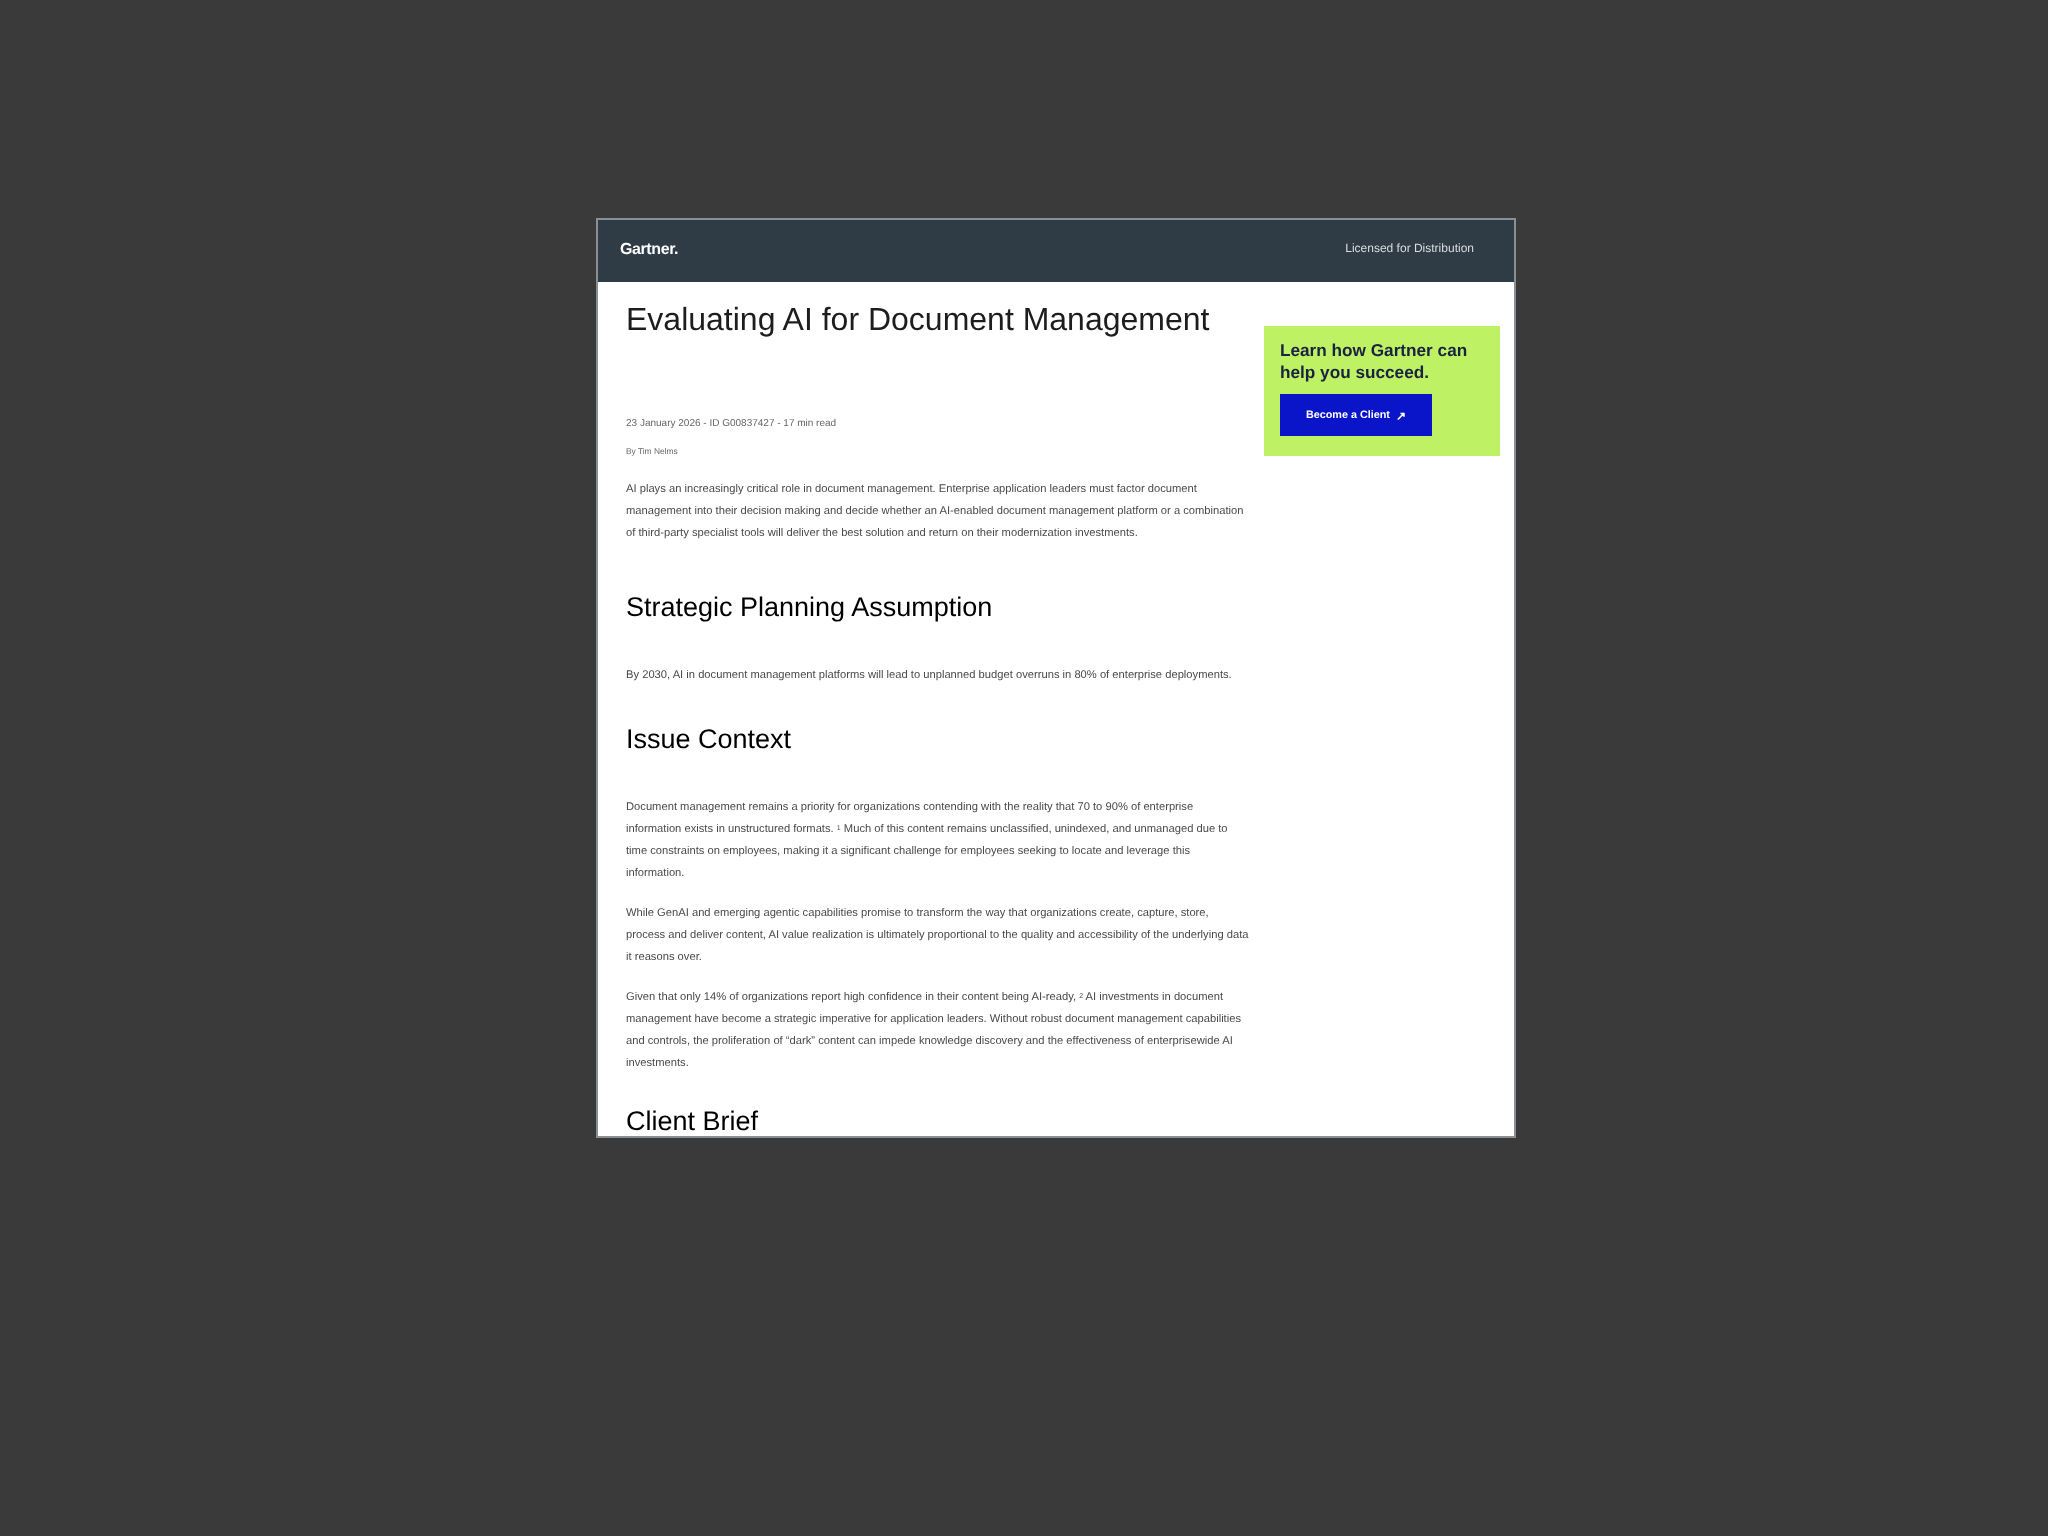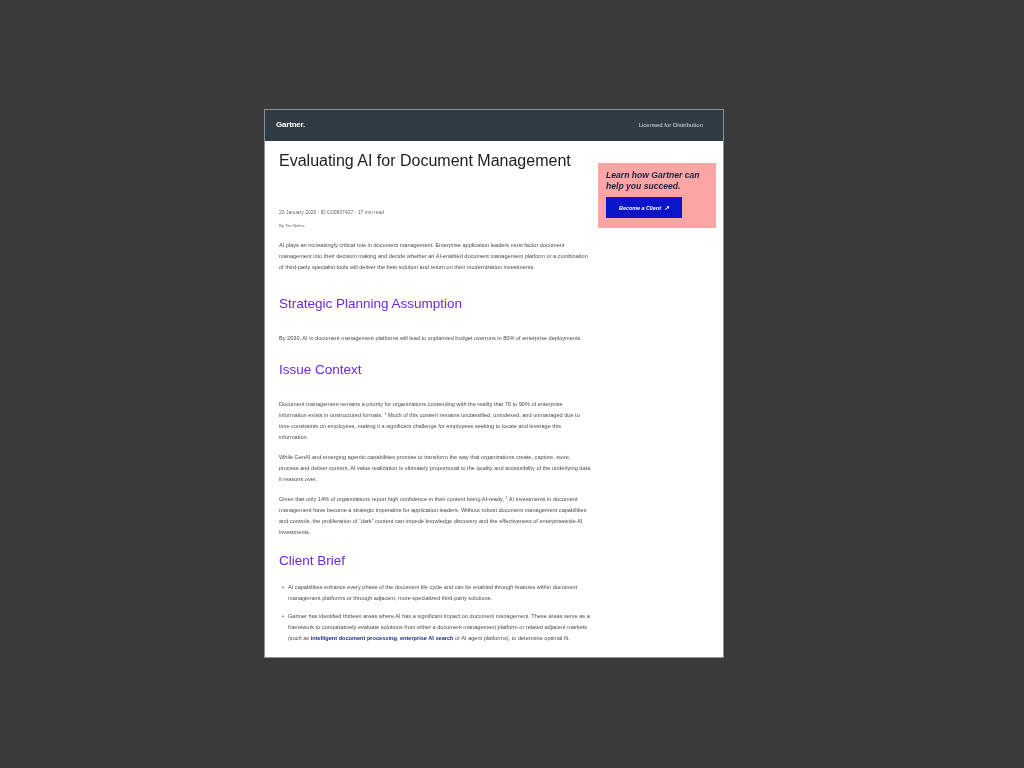--- a/index.html
+++ b/index.html
@@ -6,24 +6,24 @@
     margin: 0;
     padding: 0;
     width: 1024px;
     height: 768px;
     background: #3a3a3a;
     overflow: hidden;
     font-family: "Liberation Sans", sans-serif;
   }
   .page {
     position: absolute;
-    left: 264px;
+    left: 298px;
     top: 109px;
     width: 460px;
-    height: 549px;
+    height: 460px;
     background: #ffffff;
     border: 1px solid #8a8f94;
     box-sizing: border-box;
     overflow: hidden;
   }
   .topbar {
     position: absolute;
     left: 0; top: 0;
     width: 100%;
     height: 31px;
@@ -84,21 +84,21 @@
     line-height: 11.1px;
     color: #4a4a4a;
     margin: 0;
   }
   h2 {
     position: absolute;
     left: 0;
     margin: 0;
     font-size: 13.5px;
     font-weight: normal;
-    color: #6d28d9;
+    color: #000000;
     line-height: 18px;
   }
   sup { font-size: 3.5px; vertical-align: top; position: relative; top: -1px; }
   ul.bullets {
     position: absolute;
     left: 0;
     margin: 0;
     padding: 0;
     list-style: none;
     width: 312px;
@@ -120,22 +120,21 @@
     color: #1a2a8c;
     font-weight: bold;
     text-decoration: none;
   }
   .cta-box {
     position: absolute;
     left: 333px;
     top: 53px;
     width: 118px;
     height: 65px;
-    background: #fca5a5;
-    font-style: italic;
+    background: #bef264;
   }
   .cta-title {
     position: absolute;
     left: 8px;
     top: 7px;
     width: 108px;
     font-size: 8.6px;
     line-height: 11px;
     font-weight: bold;
     color: #1a2240;

